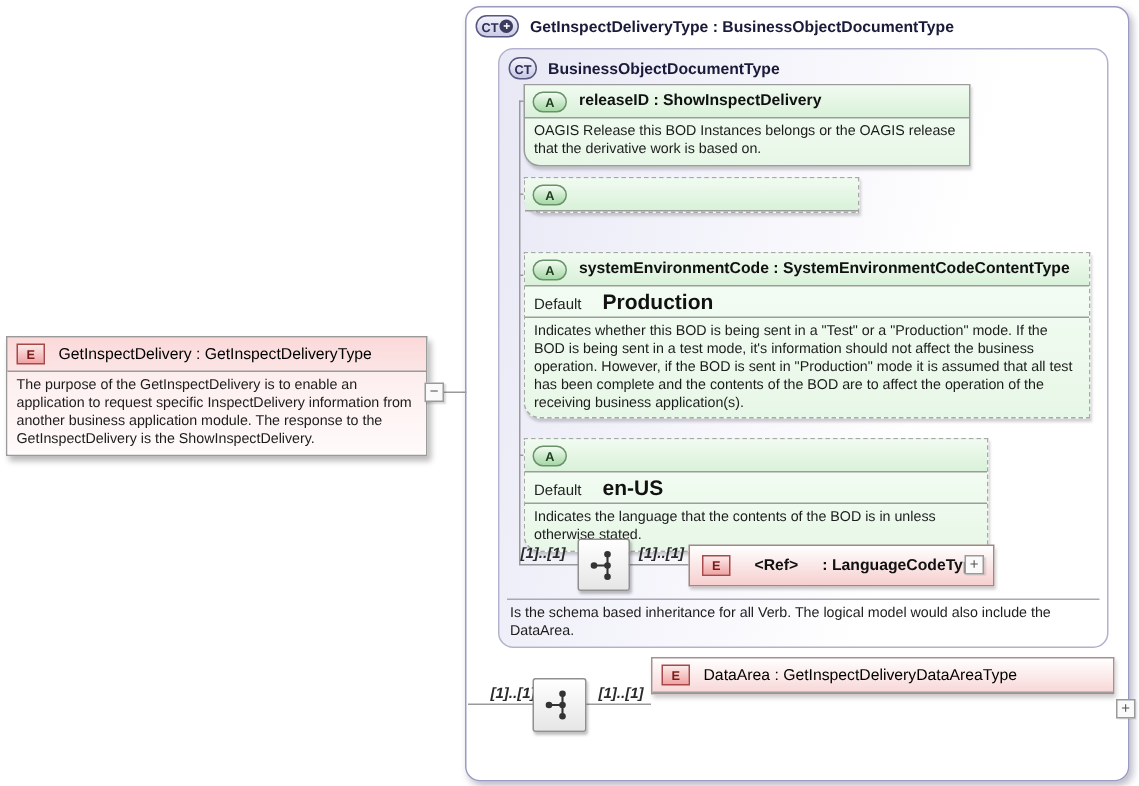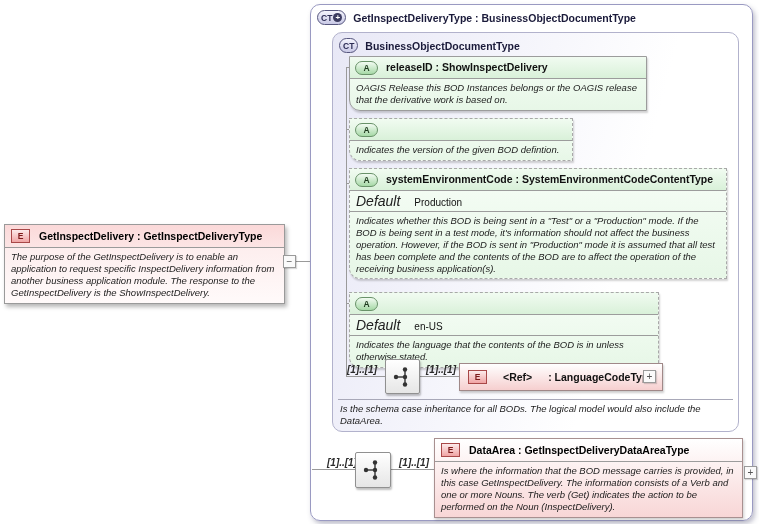--- a/index.html
+++ b/index.html
@@ -30,28 +30,28 @@
 
   
   .attr-box{position:absolute;border:1px solid #9c9c9c;border-bottom-left-radius:11px;
             background:linear-gradient(#f6fdf6,#e7f7e7);box-shadow:1px 2px 2px rgba(0,0,0,.18);}
   .attr-box.dashed{border-style:dashed;border-color:#a8a8a8;}
   .attr-header{display:flex;align-items:flex-start;gap:8px;padding:4px 5px 3px 5px;border-bottom:1px solid #9c9c9c;
                background:linear-gradient(#f1fbf1,#d9f1d9);}
   .attr-title{font-weight:bold;font-size:10.5px;line-height:1.25;color:#111;}
   .attr-title.center{text-align:left;}
   .default-row{display:flex;gap:14px;padding:2px 6px;border-bottom:1px solid #9c9c9c;align-items:baseline;}
-  .default-label{font-style:italic;font-size:14px;color:#222;}
-  .default-value{font-weight:normal;font-size:10px;color:#111;}
-  .doc{font-style:italic;font-size:9.5px;line-height:1.25;color:#1c1c1c;padding:3px 6px 4px 6px;}
+  .default-label{font-size:10px;color:#222;}
+  .default-value{font-weight:bold;font-size:14px;color:#111;}
+  .doc{font-size:9.5px;line-height:1.25;color:#1c1c1c;padding:3px 6px 4px 6px;}
 
   .element-box{position:absolute;border:1px solid #9a9a9a;background:linear-gradient(#fbd9d9,#fdf0f0 55%,#fff7f7);
                box-shadow:2px 3px 4px rgba(0,0,0,.28);}
   .el-header{display:flex;align-items:center;gap:9px;padding:4px 6px;border-bottom:1px solid #9a9a9a;}
-  .el-title{font-weight:bold;font-size:10.5px;white-space:nowrap;color:#000;}
+  .el-title{font-weight:normal;font-size:10.5px;white-space:nowrap;color:#000;}
 
   .ref-box{position:absolute;display:flex;align-items:center;gap:16px;padding:0 8px;height:26px;
            border:1px solid #a08888;background:linear-gradient(#ffffff,#f6cfcf);box-shadow:1px 2px 2px rgba(0,0,0,.2);}
   .ref-label,.ref-type{font-weight:bold;font-size:10.5px;white-space:nowrap;}
 
   .dataarea-box{position:absolute;border:1px solid #a89090;background:linear-gradient(#ffffff,#f8d6d6);
                 box-shadow:1px 2px 3px rgba(0,0,0,.2);}
   .da-header{display:flex;align-items:center;gap:9px;padding:4px 6px;border-bottom:1px solid #9c9c9c;}
 
   
@@ -109,21 +109,20 @@
           <span class="icon-a">A</span>
           <span class="attr-title">releaseID : ShowInspectDelivery</span>
         </div>
         <div class="doc">OAGIS Release this BOD Instances belongs or the OAGIS release that the derivative work is based on.</div>
       </div>
 
       <div class="attr-box dashed" style="left:16px;top:85px;width:222px;">
         <div class="attr-header">
           <span class="icon-a">A</span>
         </div>
-        <div class="doc">Indicates the version of the given BOD defintion.</div>
       </div>
 
       <div class="attr-box dashed" style="left:16px;top:135px;width:376px;">
         <div class="attr-header">
           <span class="icon-a">A</span>
           <span class="attr-title center" style="flex:1;">systemEnvironmentCode : SystemEnvironmentCodeContentType</span>
         </div>
         <div class="default-row">
           <span class="default-label">Default</span>
           <span class="default-value">Production</span>
@@ -156,39 +155,38 @@
       </div>
       <span class="card" style="left:93px;top:331px;">[1]..[1]</span>
       <div class="ref-box" style="left:126px;top:330px;">
         <span class="icon-e">E</span>
         <span class="ref-label">&lt;Ref&gt;</span>
         <span class="ref-type">: LanguageCodeType</span>
       </div>
       <div class="pm-box" style="left:310px;top:337px;">+</div>
 
       <div class="h-line" style="left:5px;top:366px;width:395px;border-color:#a8a8b8;"></div>
-      <div class="doc abs" style="left:1px;top:367px;width:392px;background:transparent;">Is the schema case inheritance for all BODs. The logical model would also include the DataArea.</div>
+      <div class="doc abs" style="left:1px;top:367px;width:392px;background:transparent;">Is the schema based inheritance for all Verb. The logical model would also include the DataArea.</div>
     </div>
 
     <div class="h-line" style="left:1px;top:464px;width:122px;"></div>
     <span class="card" style="left:16px;top:452px;">[1]..[1]</span>
     <div class="seq-icon" style="left:44px;top:447px;width:34px;height:34px;">
       <svg width="24" height="24" viewBox="0 0 24 24">
         <line x1="5" y1="12" x2="14" y2="12" stroke="#333" stroke-width="1.4"></line>
         <line x1="14" y1="4.5" x2="14" y2="19.5" stroke="#333" stroke-width="1.4"></line>
         <circle cx="5" cy="12" r="2.2" fill="#333"></circle>
         <circle cx="14" cy="4.5" r="2.2" fill="#333"></circle>
         <circle cx="14" cy="12" r="2.2" fill="#333"></circle>
         <circle cx="14" cy="19.5" r="2.2" fill="#333"></circle>
       </svg>
     </div>
     <span class="card" style="left:88px;top:452px;">[1]..[1]</span>
     <div class="dataarea-box" style="left:123px;top:433px;width:307px;">
       <div class="da-header">
         <span class="icon-e">E</span>
         <span class="el-title">DataArea : GetInspectDeliveryDataAreaType</span>
       </div>
-      <div class="doc">Is where the information that the BOD message carries is provided, in this case GetInspectDelivery. The information consists of a Verb and one or more Nouns. The verb (Get) indicates the action to be performed on the Noun (InspectDelivery).</div>
     </div>
     <div class="pm-box" style="left:433px;top:461px;">+</div>
   </div>
 
 </div>
 
 </body></html>

